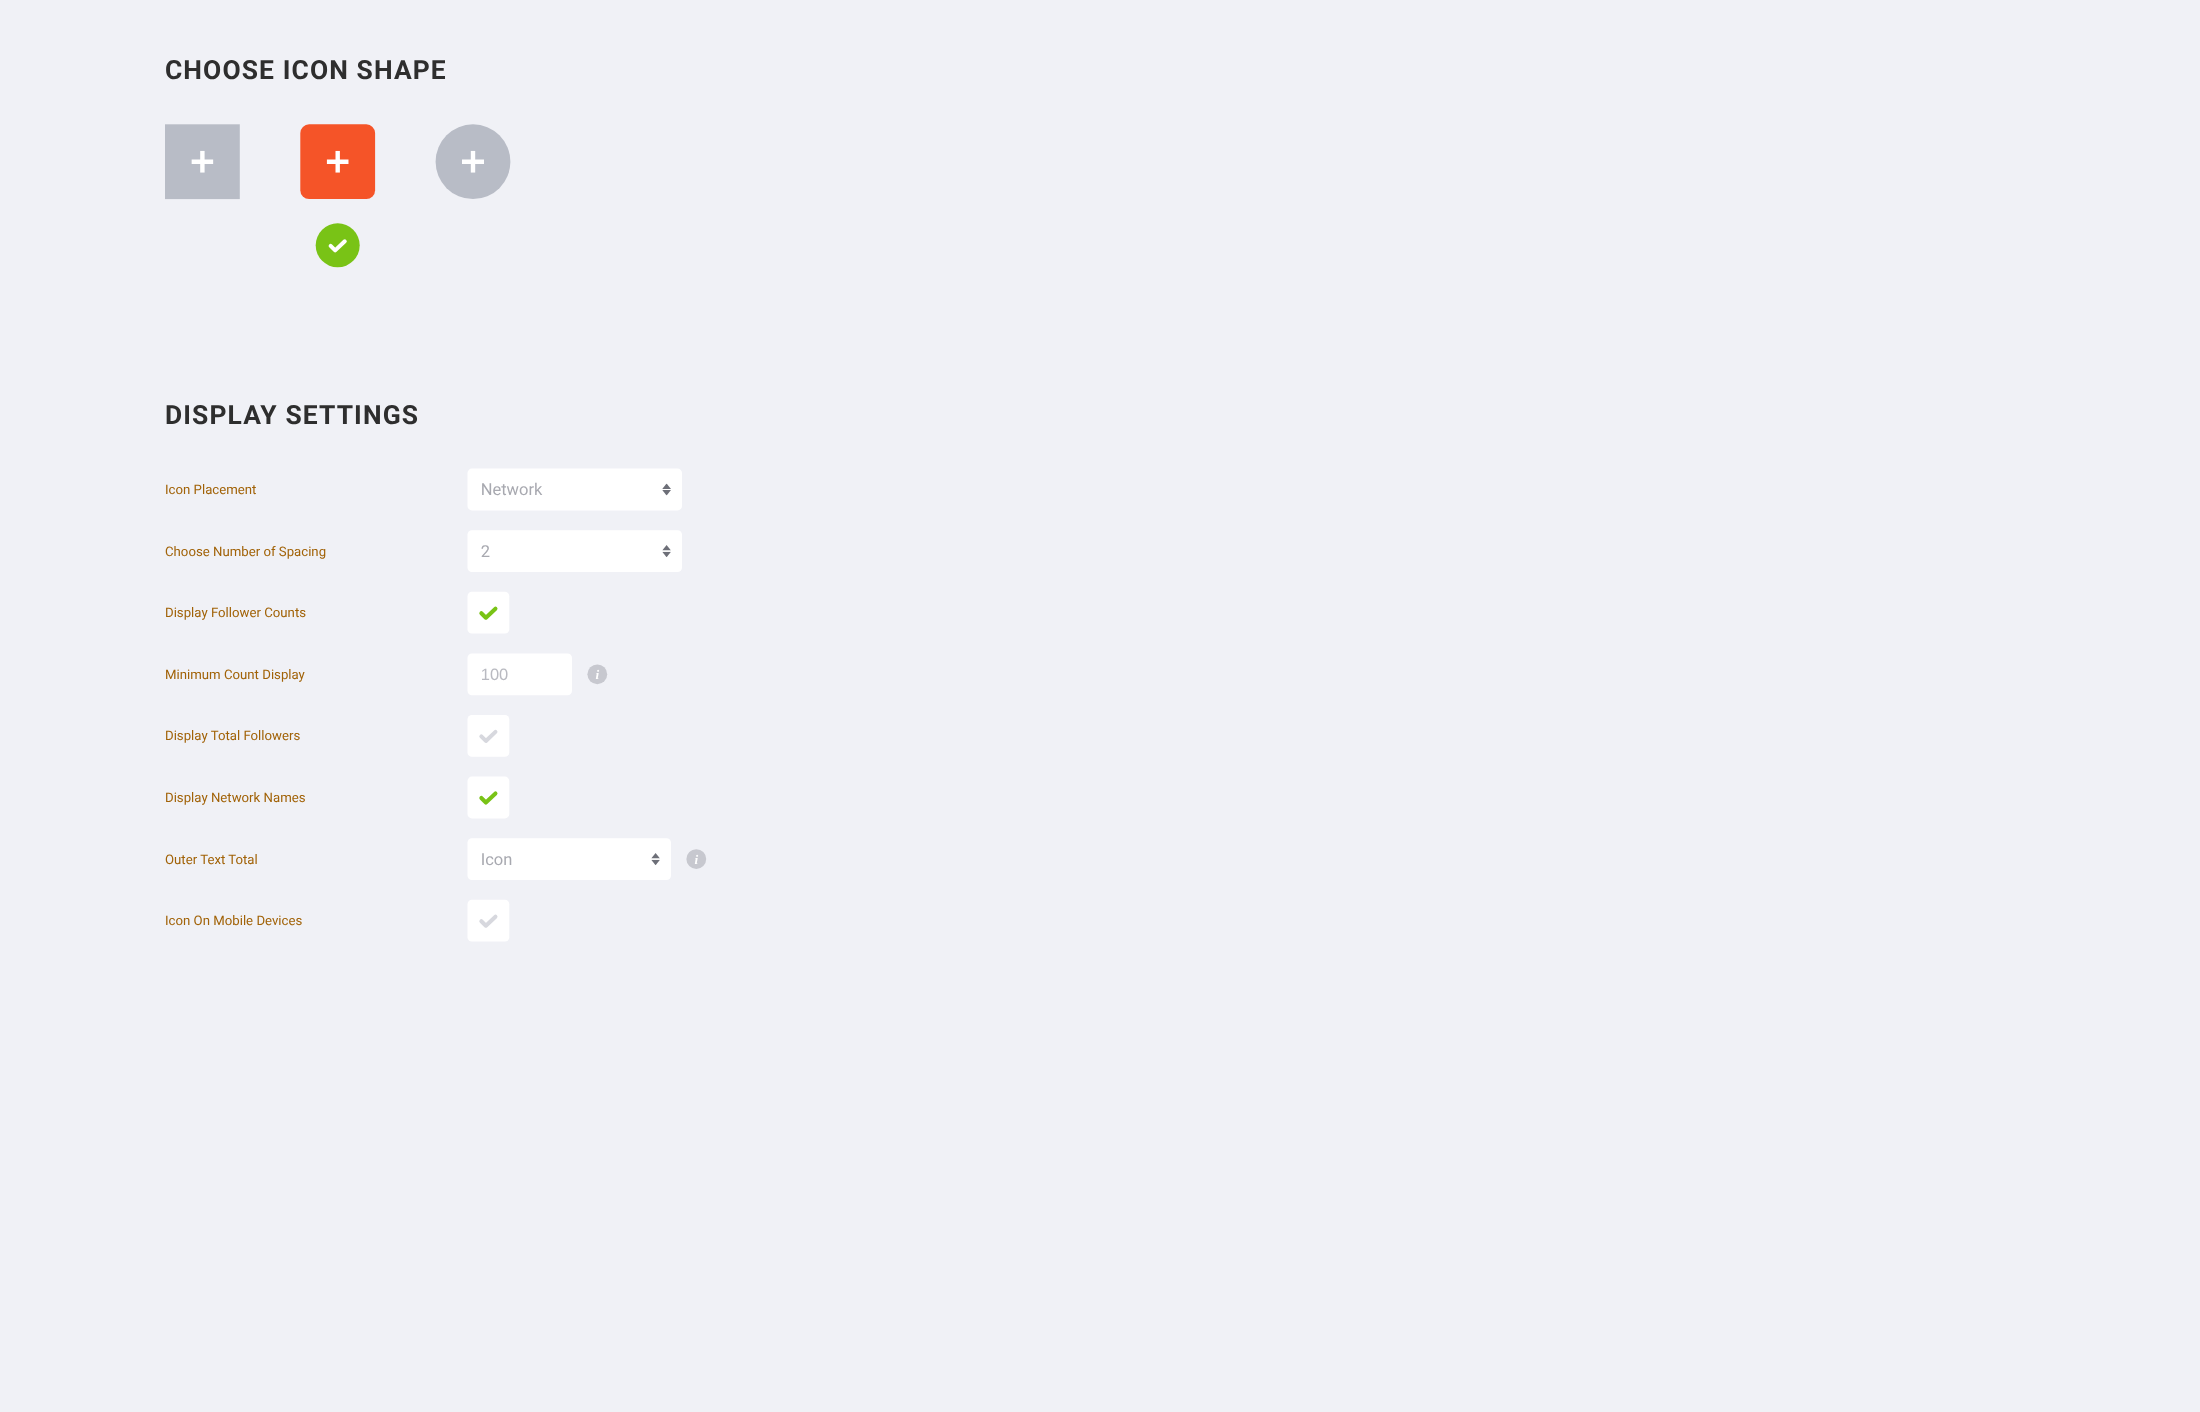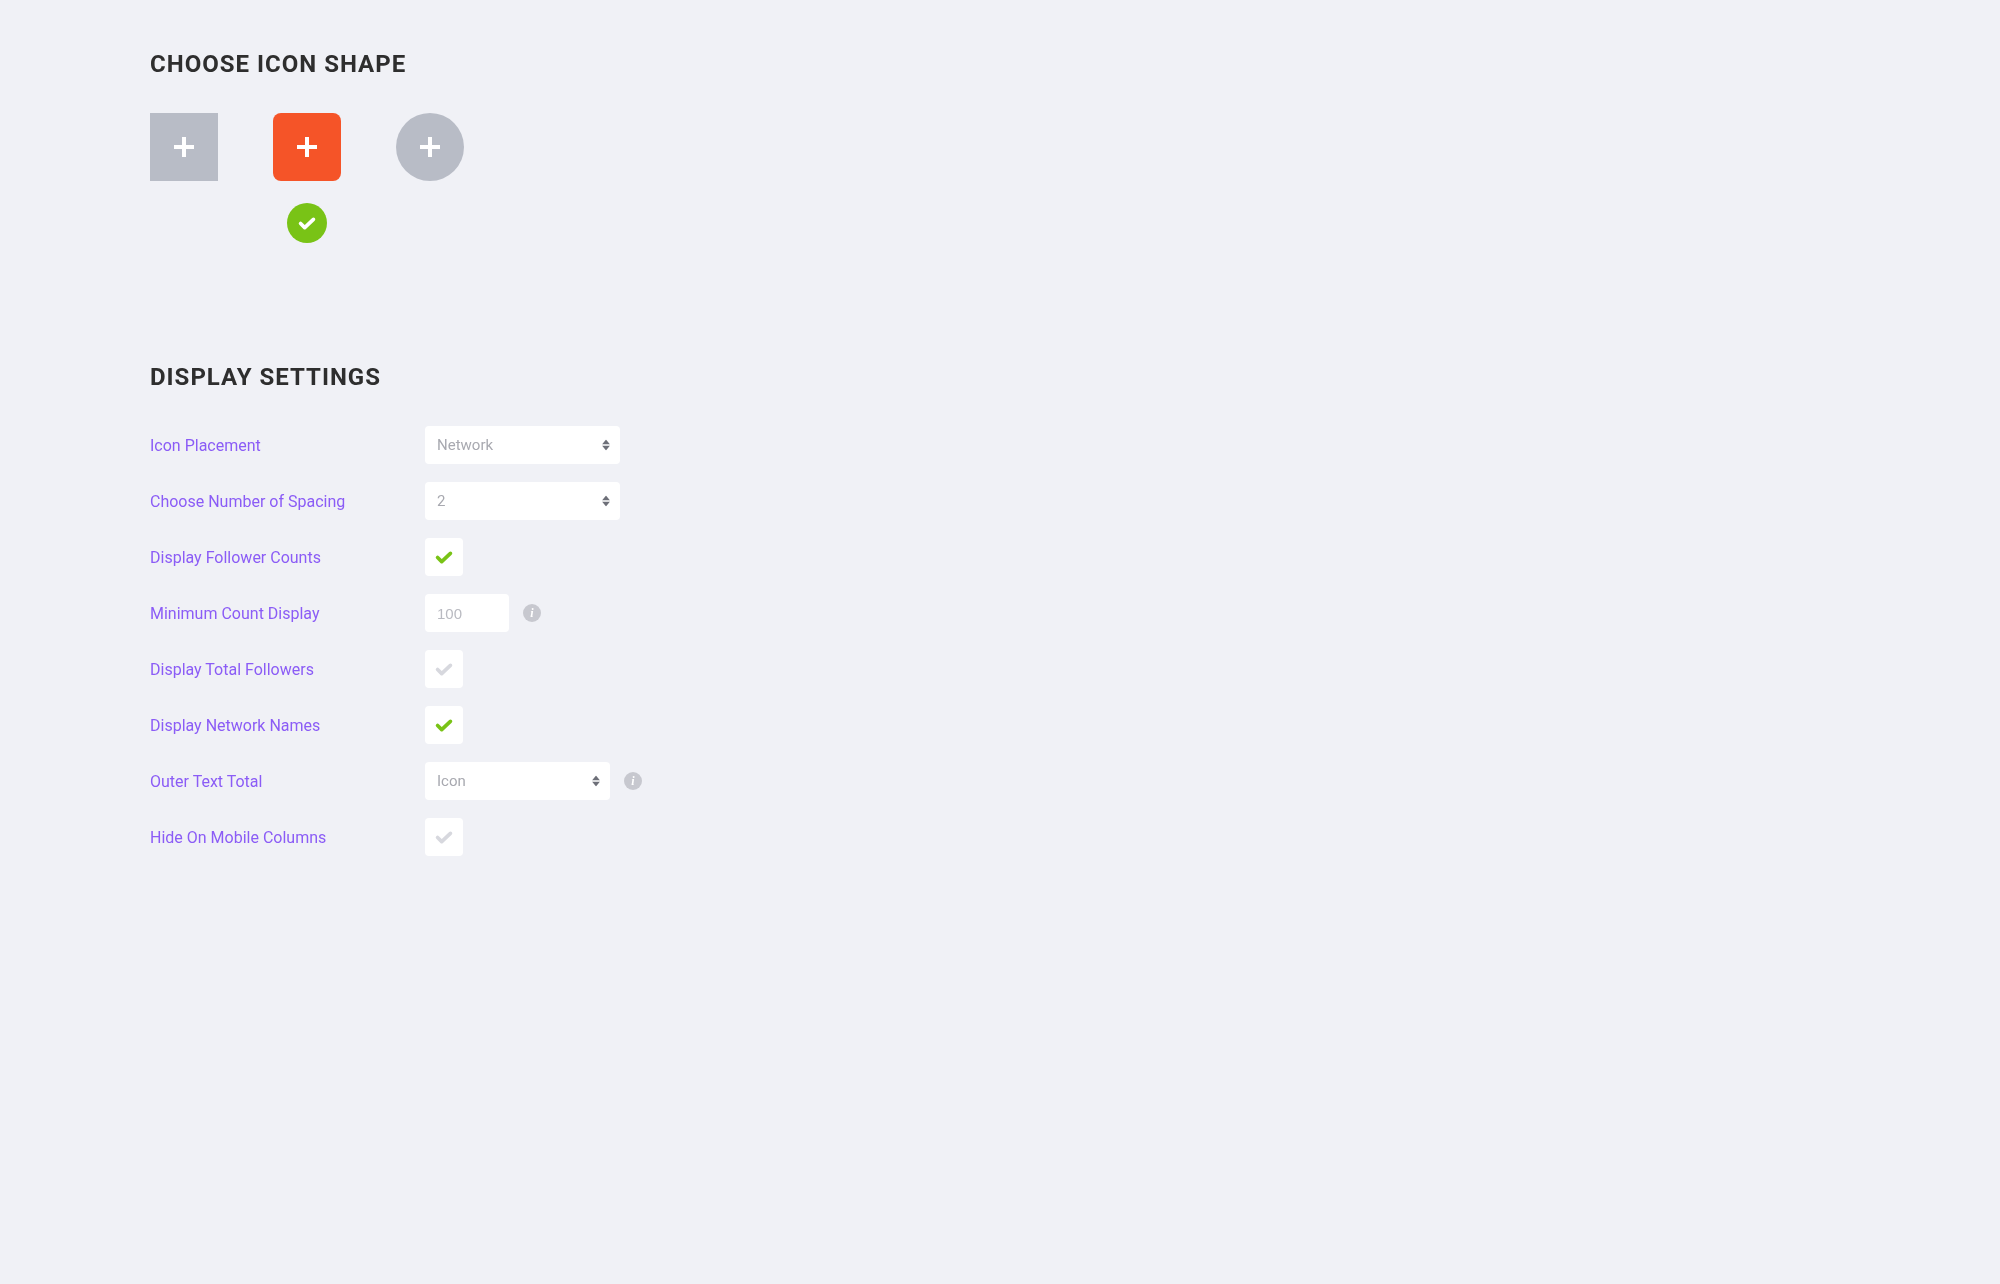--- a/index.html
+++ b/index.html
@@ -50,22 +50,22 @@
     justify-content: center;
   }
   .settings-row {
     display: flex;
     align-items: center;
     margin-bottom: 18px;
     min-height: 38px;
   }
   .row-label {
     width: 275px;
-    color: #8b5cf6;
-    font-size: 16px;
+    color: #a16207;
+    font-size: 12px;
   }
   .select-box {
     position: relative;
     width: 195px;
     height: 38px;
     background: #fff;
     border-radius: 4px;
     display: flex;
     align-items: center;
     padding: 0 12px;
@@ -90,21 +90,21 @@
     background: #fff;
     border-radius: 4px;
     display: flex;
     align-items: center;
     justify-content: center;
     cursor: pointer;
   }
   .check-on path { stroke: #79c316; }
   .check-off path { stroke: #d7d8de; }
   .text-input {
-    width: 84px;
+    width: 95px;
     height: 38px;
     background: #fff;
     border: none;
     border-radius: 4px;
     padding: 0 12px;
     color: #b9bac1;
     font-size: 15px;
     outline: none;
   }
   .info-icon {
@@ -240,21 +240,21 @@
         <svg width="8" height="5">
             <path d="M0 0 L4 5 L8 0 Z" fill="#6d6f78"></path>
           </svg>
       </span>
     </div>
     <div class="info-icon">i</div>
   </div>
 
 
   <div class="settings-row">
-    <div class="row-label">Hide On Mobile Columns</div>
+    <div class="row-label">Icon On Mobile Devices</div>
     <div class="checkbox-box">
       <svg class="check-off" width="22" height="22" viewBox="0 0 24 24" fill="none">
           <path d="M5 12.5l4.5 4.5L19 8" stroke-width="4" stroke-linecap="round" stroke-linejoin="round"></path>
         </svg>
     </div>
   </div>
 
 </div>
 
 </body></html>

